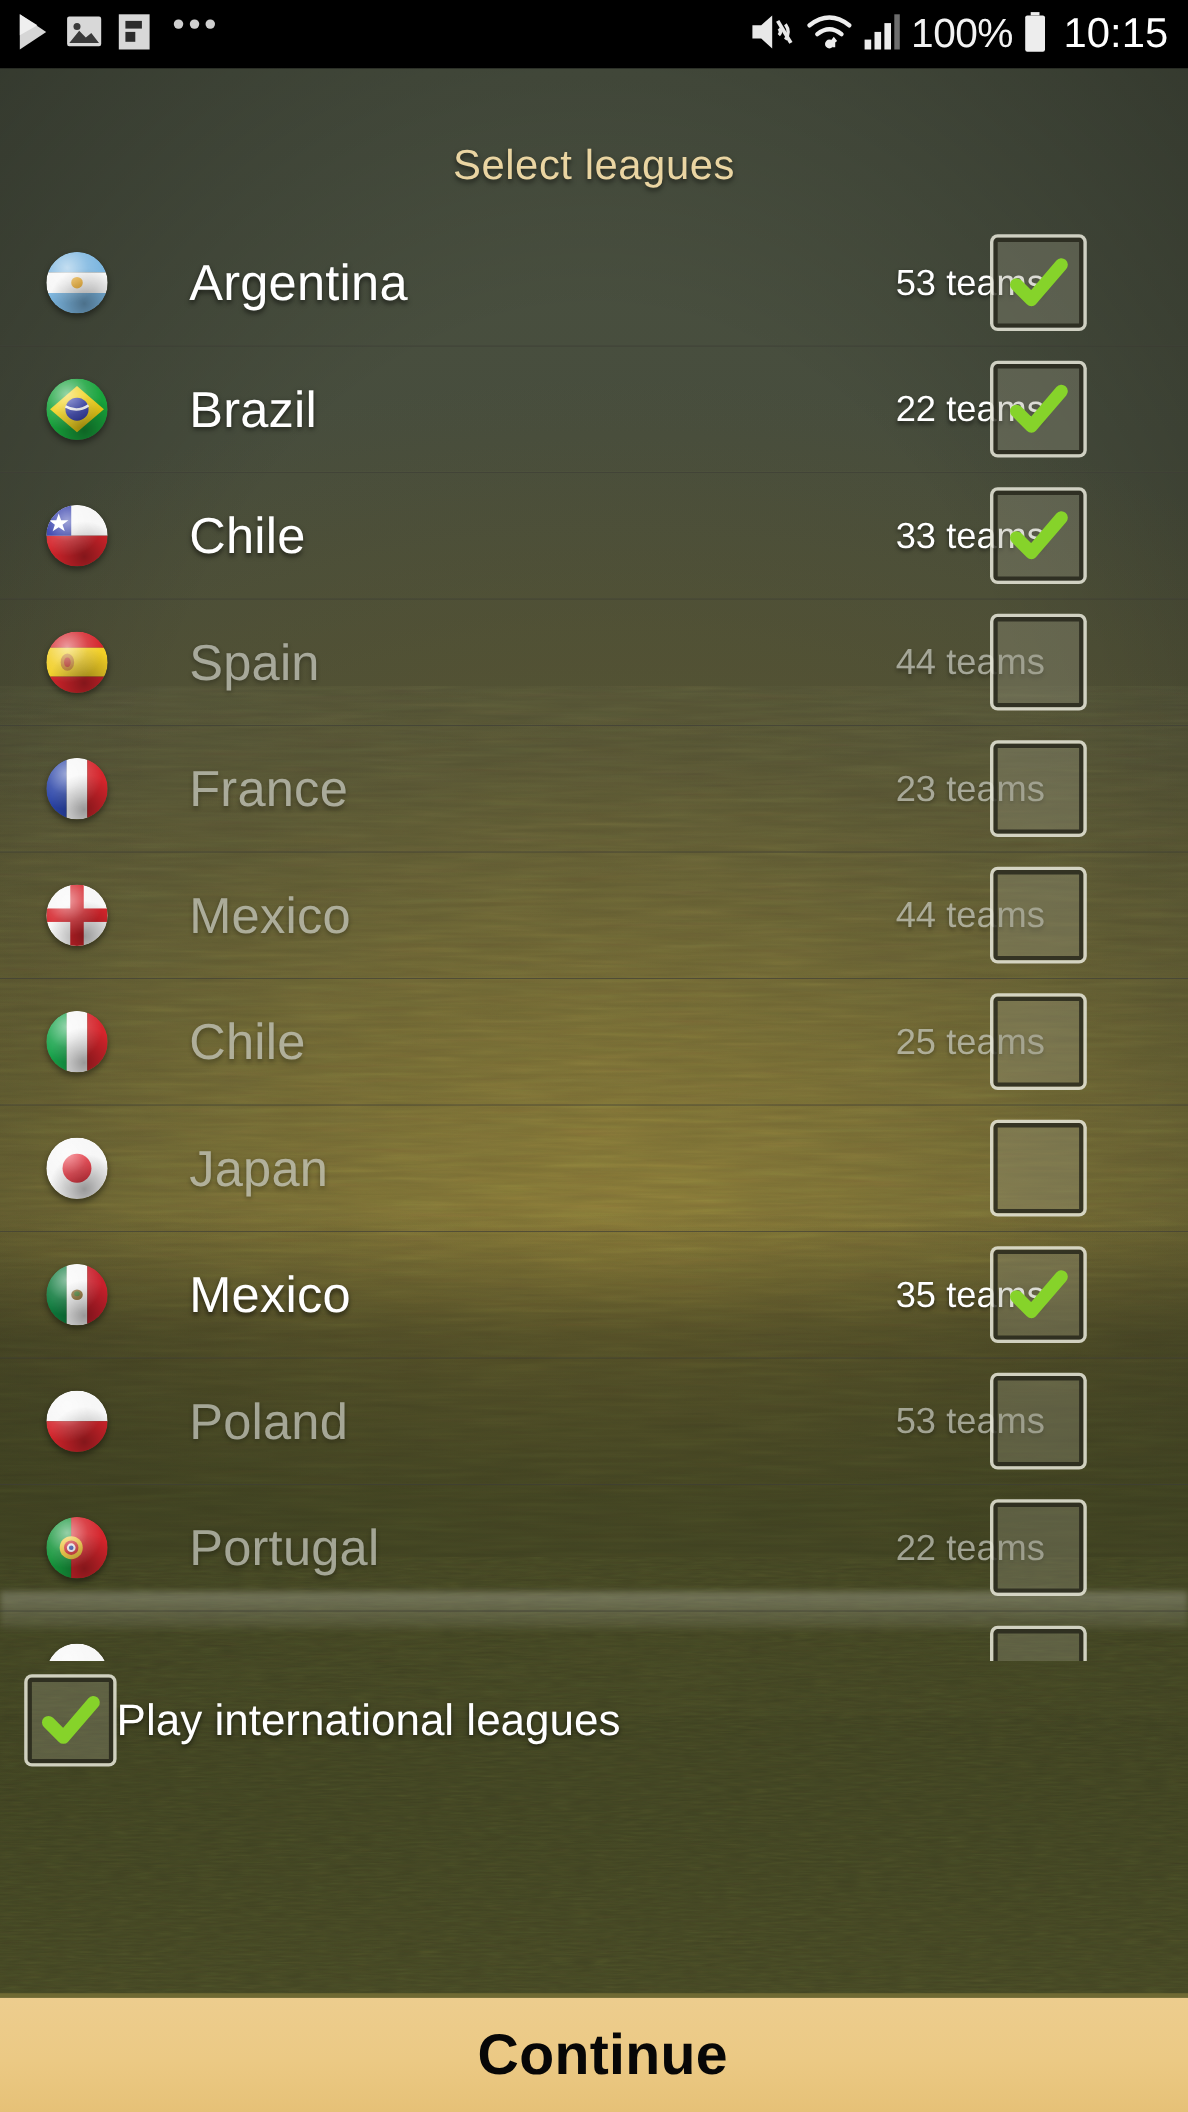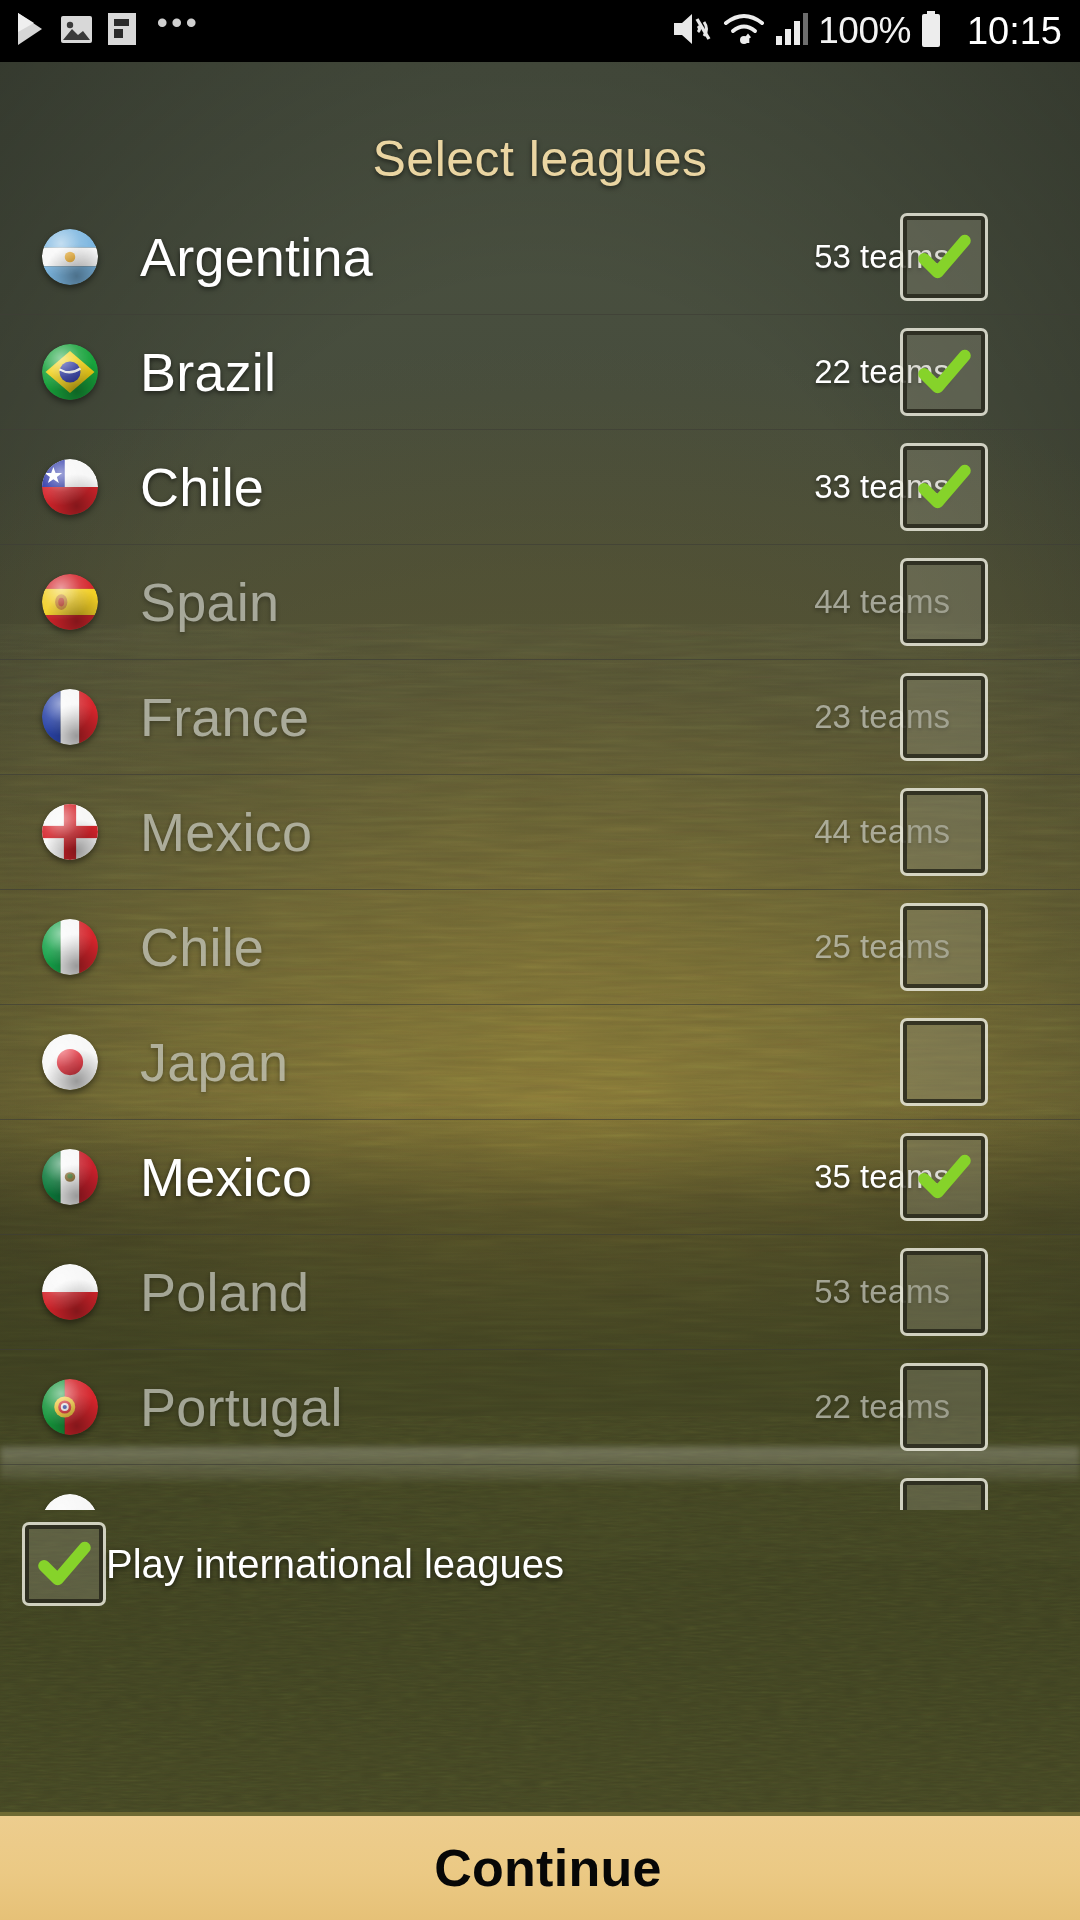--- a/index.html
+++ b/index.html
@@ -15,21 +15,21 @@
     position:absolute; top:0; left:0; width:1080px; height:62px;
     background:#000; display:flex; align-items:center;
     padding:0 18px 0 16px;
   }
   .sb-left{ display:flex; align-items:center; gap:14px; flex:1; }
   .sb-right{ display:flex; align-items:flex-start; gap:9px; }
   .sb-ico{ display:block; }
   .sb-dots{ color:#cfcfcf; font-size:30px; letter-spacing:4px; line-height:20px;
             font-weight:700; margin-left:6px; position:relative; top:-8px;}
   .sb-pct{ color:#f2f2f2; font-size:37px; font-weight:400; letter-spacing:-0.5px;}
-  .sb-time{ color:#fff; font-size:38px; font-weight:400; letter-spacing:0px; margin-left:16px;}
+  .sb-time{ color:#fff; font-size:38px; font-weight:400; letter-spacing:0px; margin-left:6px;}
 
   
   #screen{
     position:absolute; top:62px; left:0; width:1080px; height:1858px;
     overflow:hidden;
   }
   
   #bg{
     position:absolute; inset:0;
     background:
@@ -50,21 +50,21 @@
   #bgTex{ position:absolute; inset:0; opacity:.45; mix-blend-mode:overlay;}
   #grassLine{
     position:absolute; left:0; right:0; top:1385px; height:34px;
     background:linear-gradient(to bottom, rgba(206,206,196,0.35), rgba(180,180,168,0.10));
     filter:blur(3px);
   }
 
   
   #title{
     position:absolute; top:68px; left:0; width:1080px; text-align:center;
-    font-size:50px; color:#ead5a2; letter-spacing:0.5px;
+    font-size:38px; color:#ead5a2; letter-spacing:0.5px;
     text-shadow:0 2px 5px rgba(0,0,0,.55);
   }
 
   
   #list{
     position:absolute; top:138px; left:0; width:1080px; height:1310px;
     overflow:hidden;
   }
   .row{
     position:relative; height:115px; width:1080px;
@@ -83,22 +83,23 @@
     width:56px; height:56px; border-radius:50%;
     position:relative; overflow:hidden;
     box-shadow:0 3px 6px rgba(0,0,0,.45);
   }
   .flag .sheen{
     position:absolute; inset:0; border-radius:50%;
     background:radial-gradient(circle at 34% 26%, rgba(255,255,255,.55) 0%, rgba(255,255,255,.14) 34%, rgba(255,255,255,0) 58%),
                radial-gradient(circle at 62% 84%, rgba(0,0,0,.38) 0%, rgba(0,0,0,0) 55%);
   }
   .lname{
-    font-size:54px; letter-spacing:0.2px; white-space:nowrap;
+    font-size:46px; letter-spacing:0.2px; white-space:nowrap;
     flex:1 1 auto;
+    margin-left:32px;
   }
   .lteams{
     font-size:33px; white-space:nowrap; text-align:right;
     flex:0 0 330px; padding-right:130px;
   }
   .row.on .lname{ color:#ffffff; text-shadow:0 2px 5px rgba(0,0,0,.6); }
   .row.on .lteams{ color:#ffffff; text-shadow:0 2px 4px rgba(0,0,0,.6); }
   .row.off .lname{ color:#c9cbc2; opacity:.72; text-shadow:0 2px 5px rgba(0,0,0,.45); }
   .row.off .lteams{ color:#c9cbc2; opacity:.70; text-shadow:0 2px 4px rgba(0,0,0,.45); }
 

